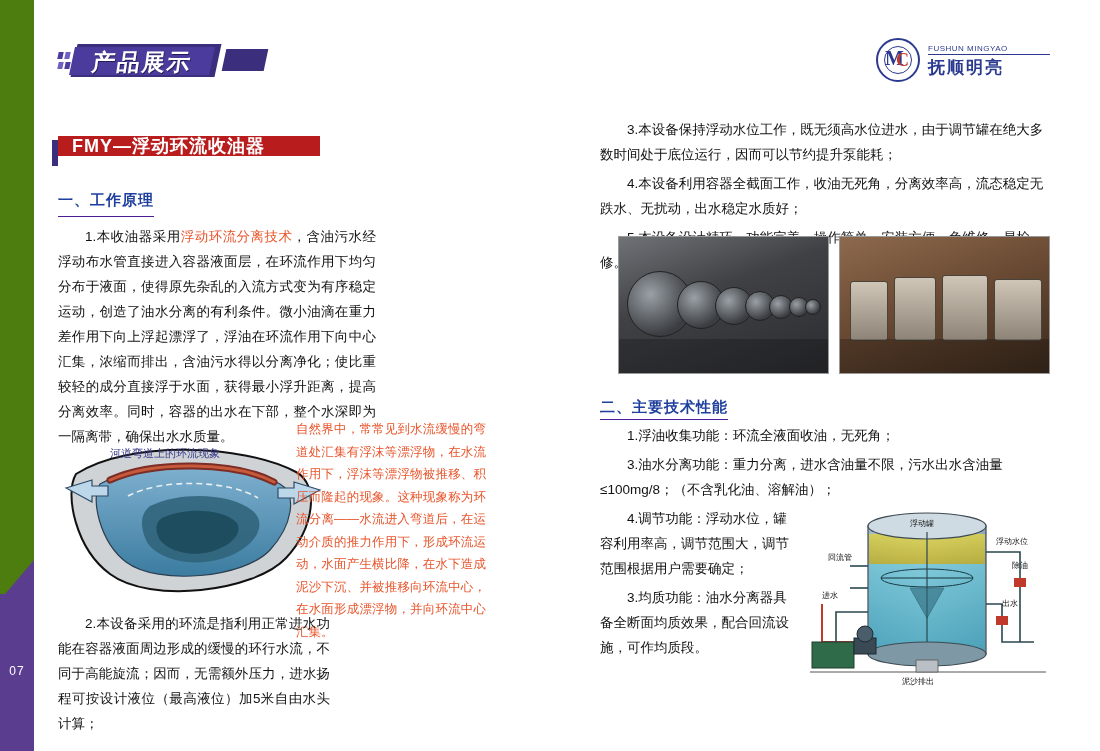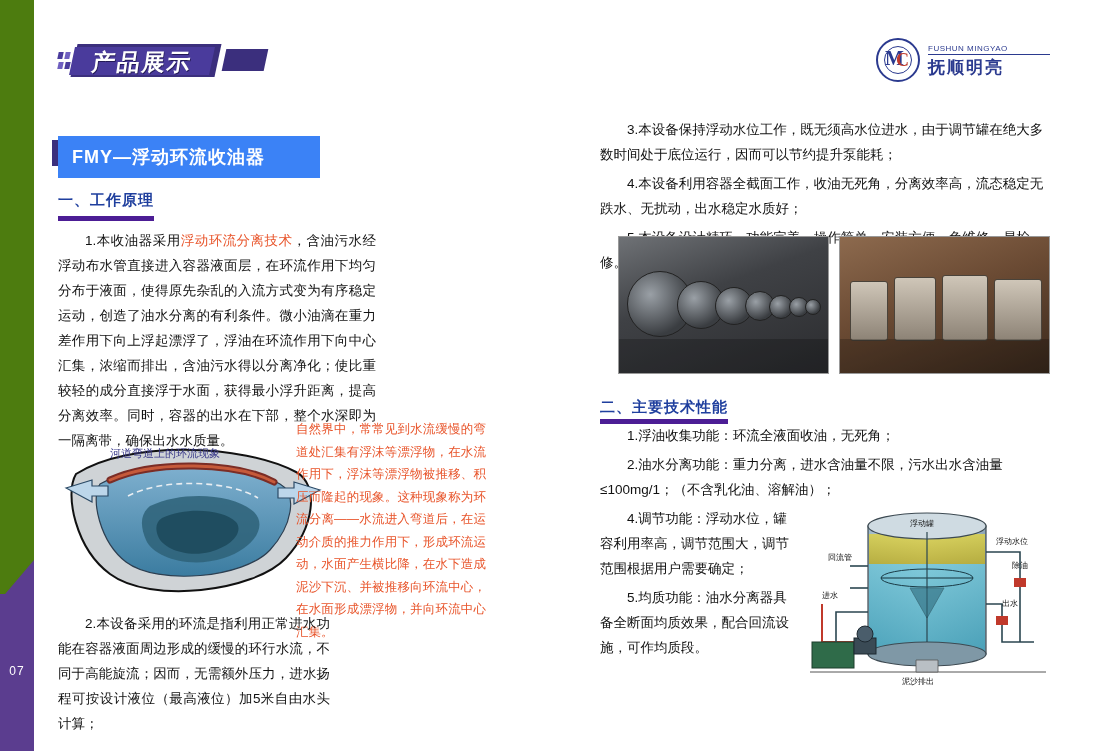--- a/index.html
+++ b/index.html
@@ -93,43 +93,43 @@
   }
   .logo-cn{
     position:absolute;left:52px;top:18px;font-size:17px;color:#2b3a8f;font-weight:bold;letter-spacing:2px;
   }
   .logo-bar{
     position:absolute;left:52px;top:16px;width:122px;height:1px;background:#2b3a8f;
   }
 
   
   .title-banner{
-    position:absolute;left:58px;top:136px;width:262px;height:42px;
-    background:#3b82f6;
+    position:absolute;left:58px;top:136px;width:262px;height:20px;
+    background:#b91c1c;
     display:flex;align-items:center;
   }
   .title-banner .t{
     color:#fff;font-size:18px;font-weight:bold;letter-spacing:1px;
     padding-left:14px;
   }
   .title-banner:before{
     content:"";position:absolute;left:-6px;top:4px;width:6px;height:26px;background:#3b2f7d;
   }
 
   
   .col{position:absolute;font-size:13.5px;line-height:1.85;color:#111;}
   .colL{left:58px;top:186px;width:420px;}
   .colR{left:600px;top:118px;width:450px;}
 
   .sec-h{
     color:#1f3f9e;font-weight:bold;font-size:15px;margin:0 0 8px 0;
     letter-spacing:1px;
   }
   .sec-underline{
-    border-bottom:5px solid #4c1d95;display:inline-block;padding-bottom:2px;
+    border-bottom:1px solid #4c1d95;display:inline-block;padding-bottom:2px;
   }
   p.para{margin:0 0 6px 0;text-align:justify;text-indent:2em;}
   p.item{margin:0 0 4px 0;text-indent:2em;}
   .hl{color:#e8542a;}
 
   
   .cert{
     position:absolute;left:380px;top:200px;width:180px;height:258px;
     background:#fdf8ee;border:1px solid #d9cdb4;
     box-shadow:0 1px 3px rgba(0,0,0,.18);
@@ -314,23 +314,23 @@
   </div>
 
   <div style="position:absolute;left:600px;top:398px;width:450px;">
     <div class="sec-h">
       <span class="sec-underline">二、主要技术性能</span>
     </div>
   </div>
 
   <div class="col" style="left:600px;top:424px;width:210px;">
     <p class="item" style="width:440px;">1.浮油收集功能：环流全液面收油，无死角；</p>
-    <p class="item" style="width:440px;">2.油水分离功能：重力分离，进水含油量不限，污水出水含油量≤100mg/1；（不含乳化油、溶解油）；</p>
+    <p class="item" style="width:440px;">3.油水分离功能：重力分离，进水含油量不限，污水出水含油量≤100mg/8；（不含乳化油、溶解油）；</p>
     <p class="item" style="width:196px;">4.调节功能：浮动水位，罐容利用率高，调节范围大，调节范围根据用户需要确定；</p>
-    <p class="item" style="width:196px;">5.均质功能：油水分离器具备全断面均质效果，配合回流设施，可作均质段。</p>
+    <p class="item" style="width:196px;">3.均质功能：油水分离器具备全断面均质效果，配合回流设施，可作均质段。</p>
   </div>
 
   <div class="schema">
     <svg width="244" height="210" viewBox="0 0 244 210">
       <defs>
         <linearGradient id="tankg" x1="0" y1="0" x2="1" y2="0">
           <stop offset="0%" stop-color="#9fb8c8"></stop>
           <stop offset="45%" stop-color="#e6eef3"></stop>
           <stop offset="100%" stop-color="#8da6b6"></stop>
         </linearGradient>

